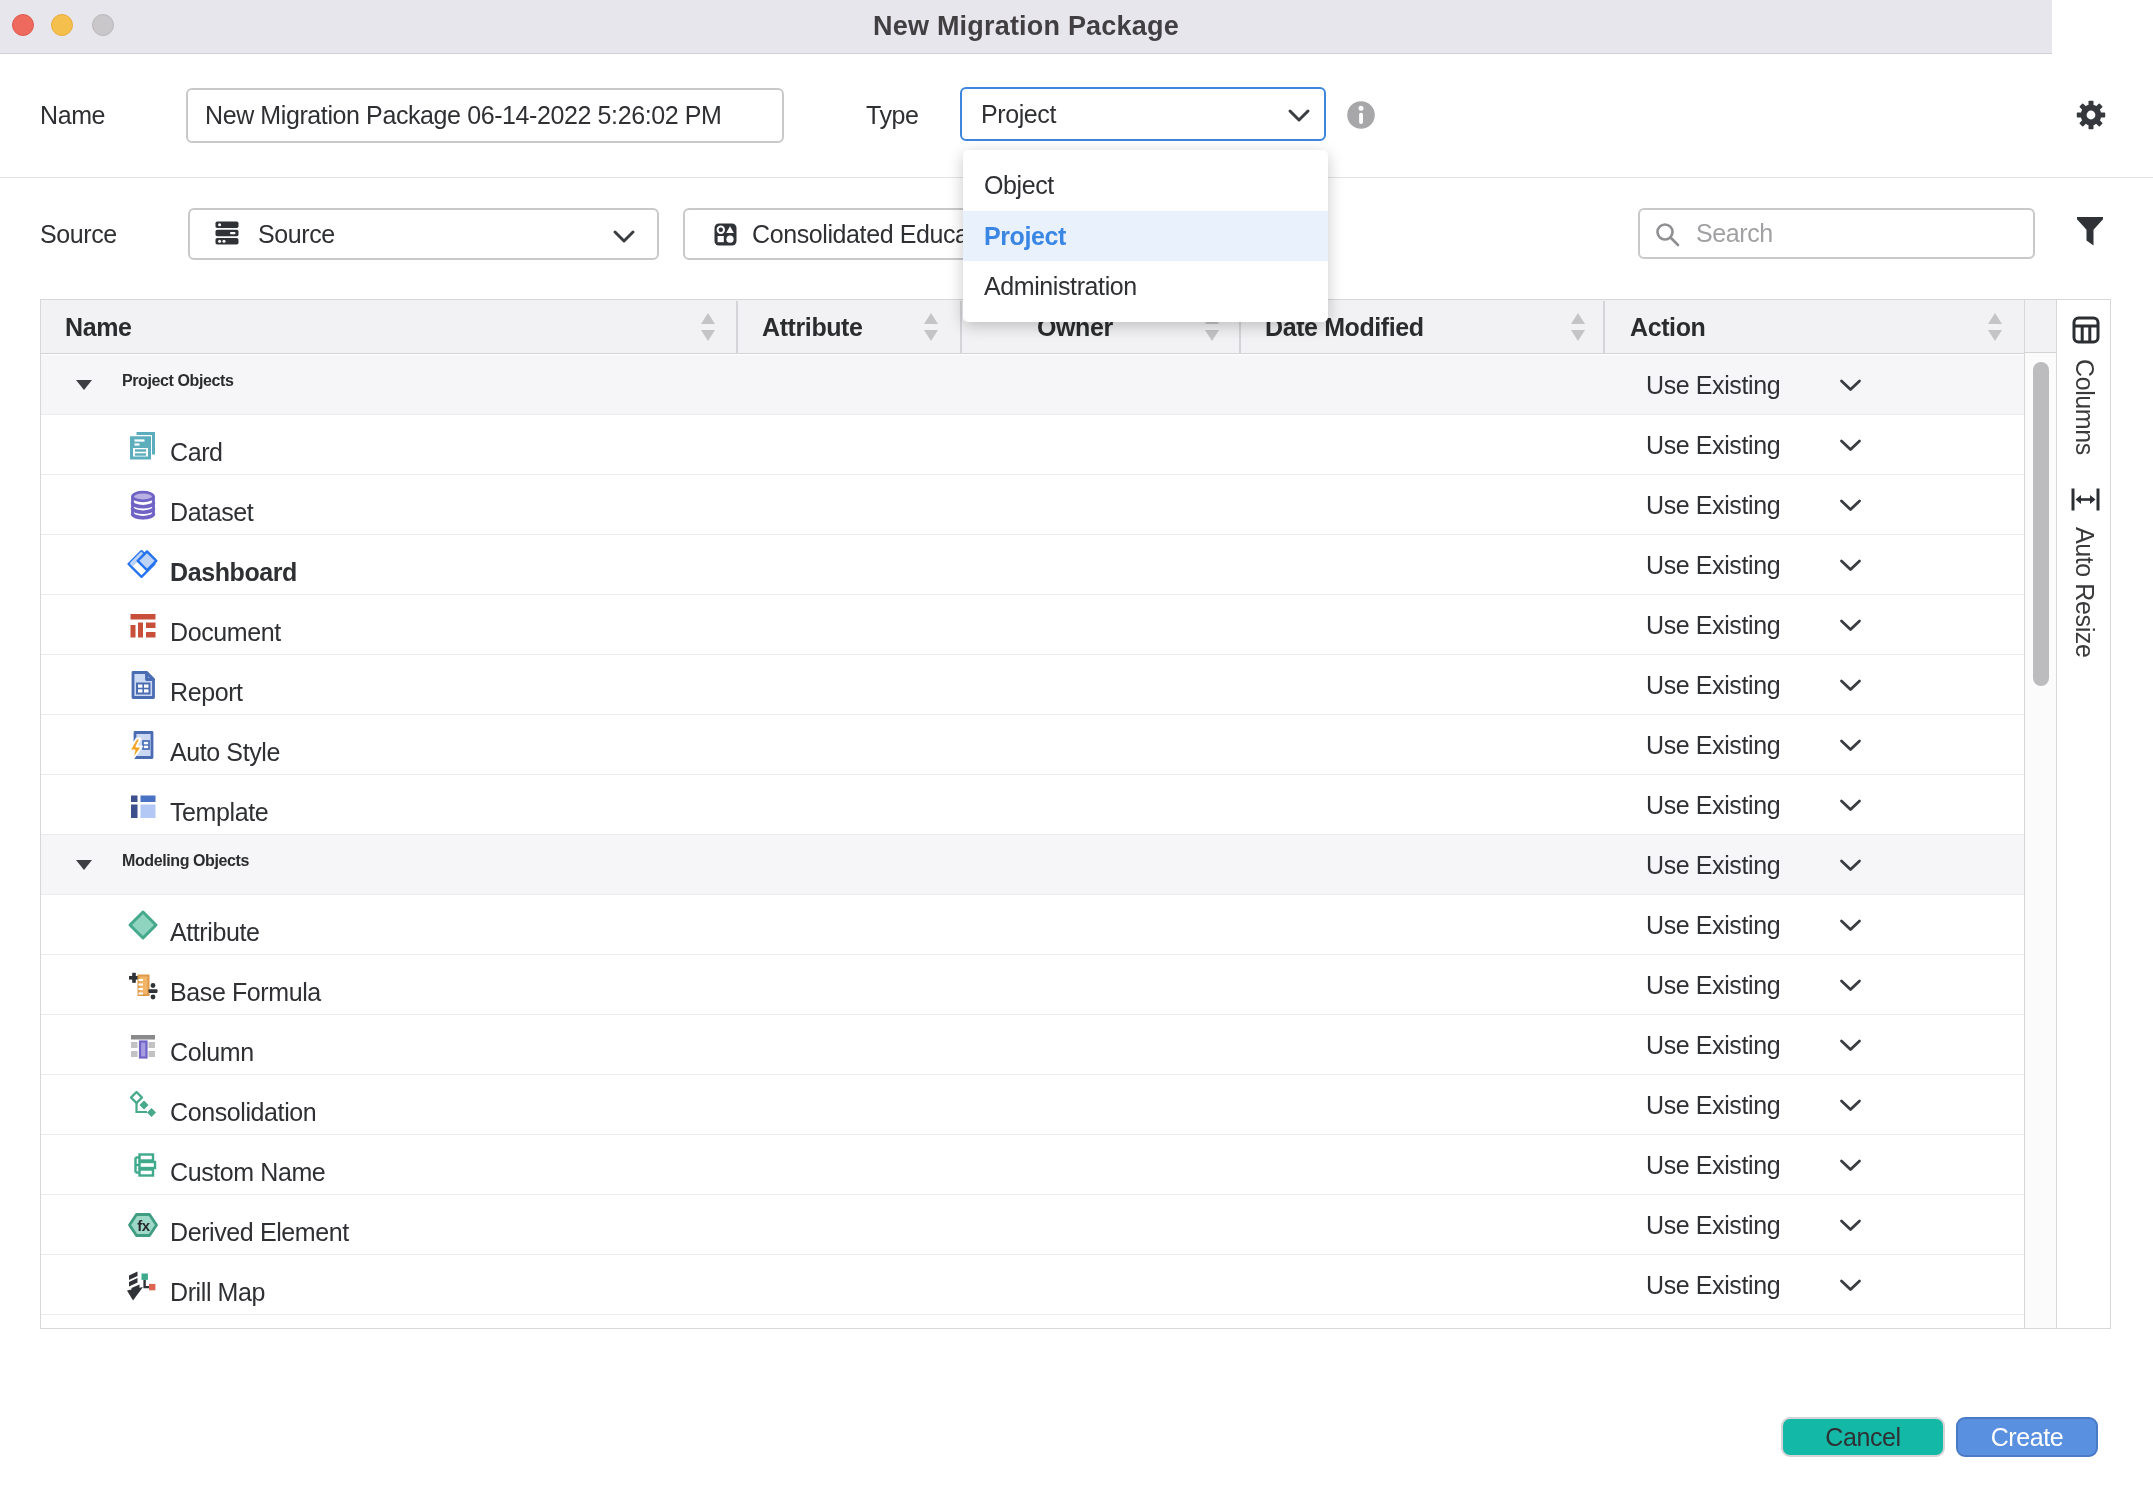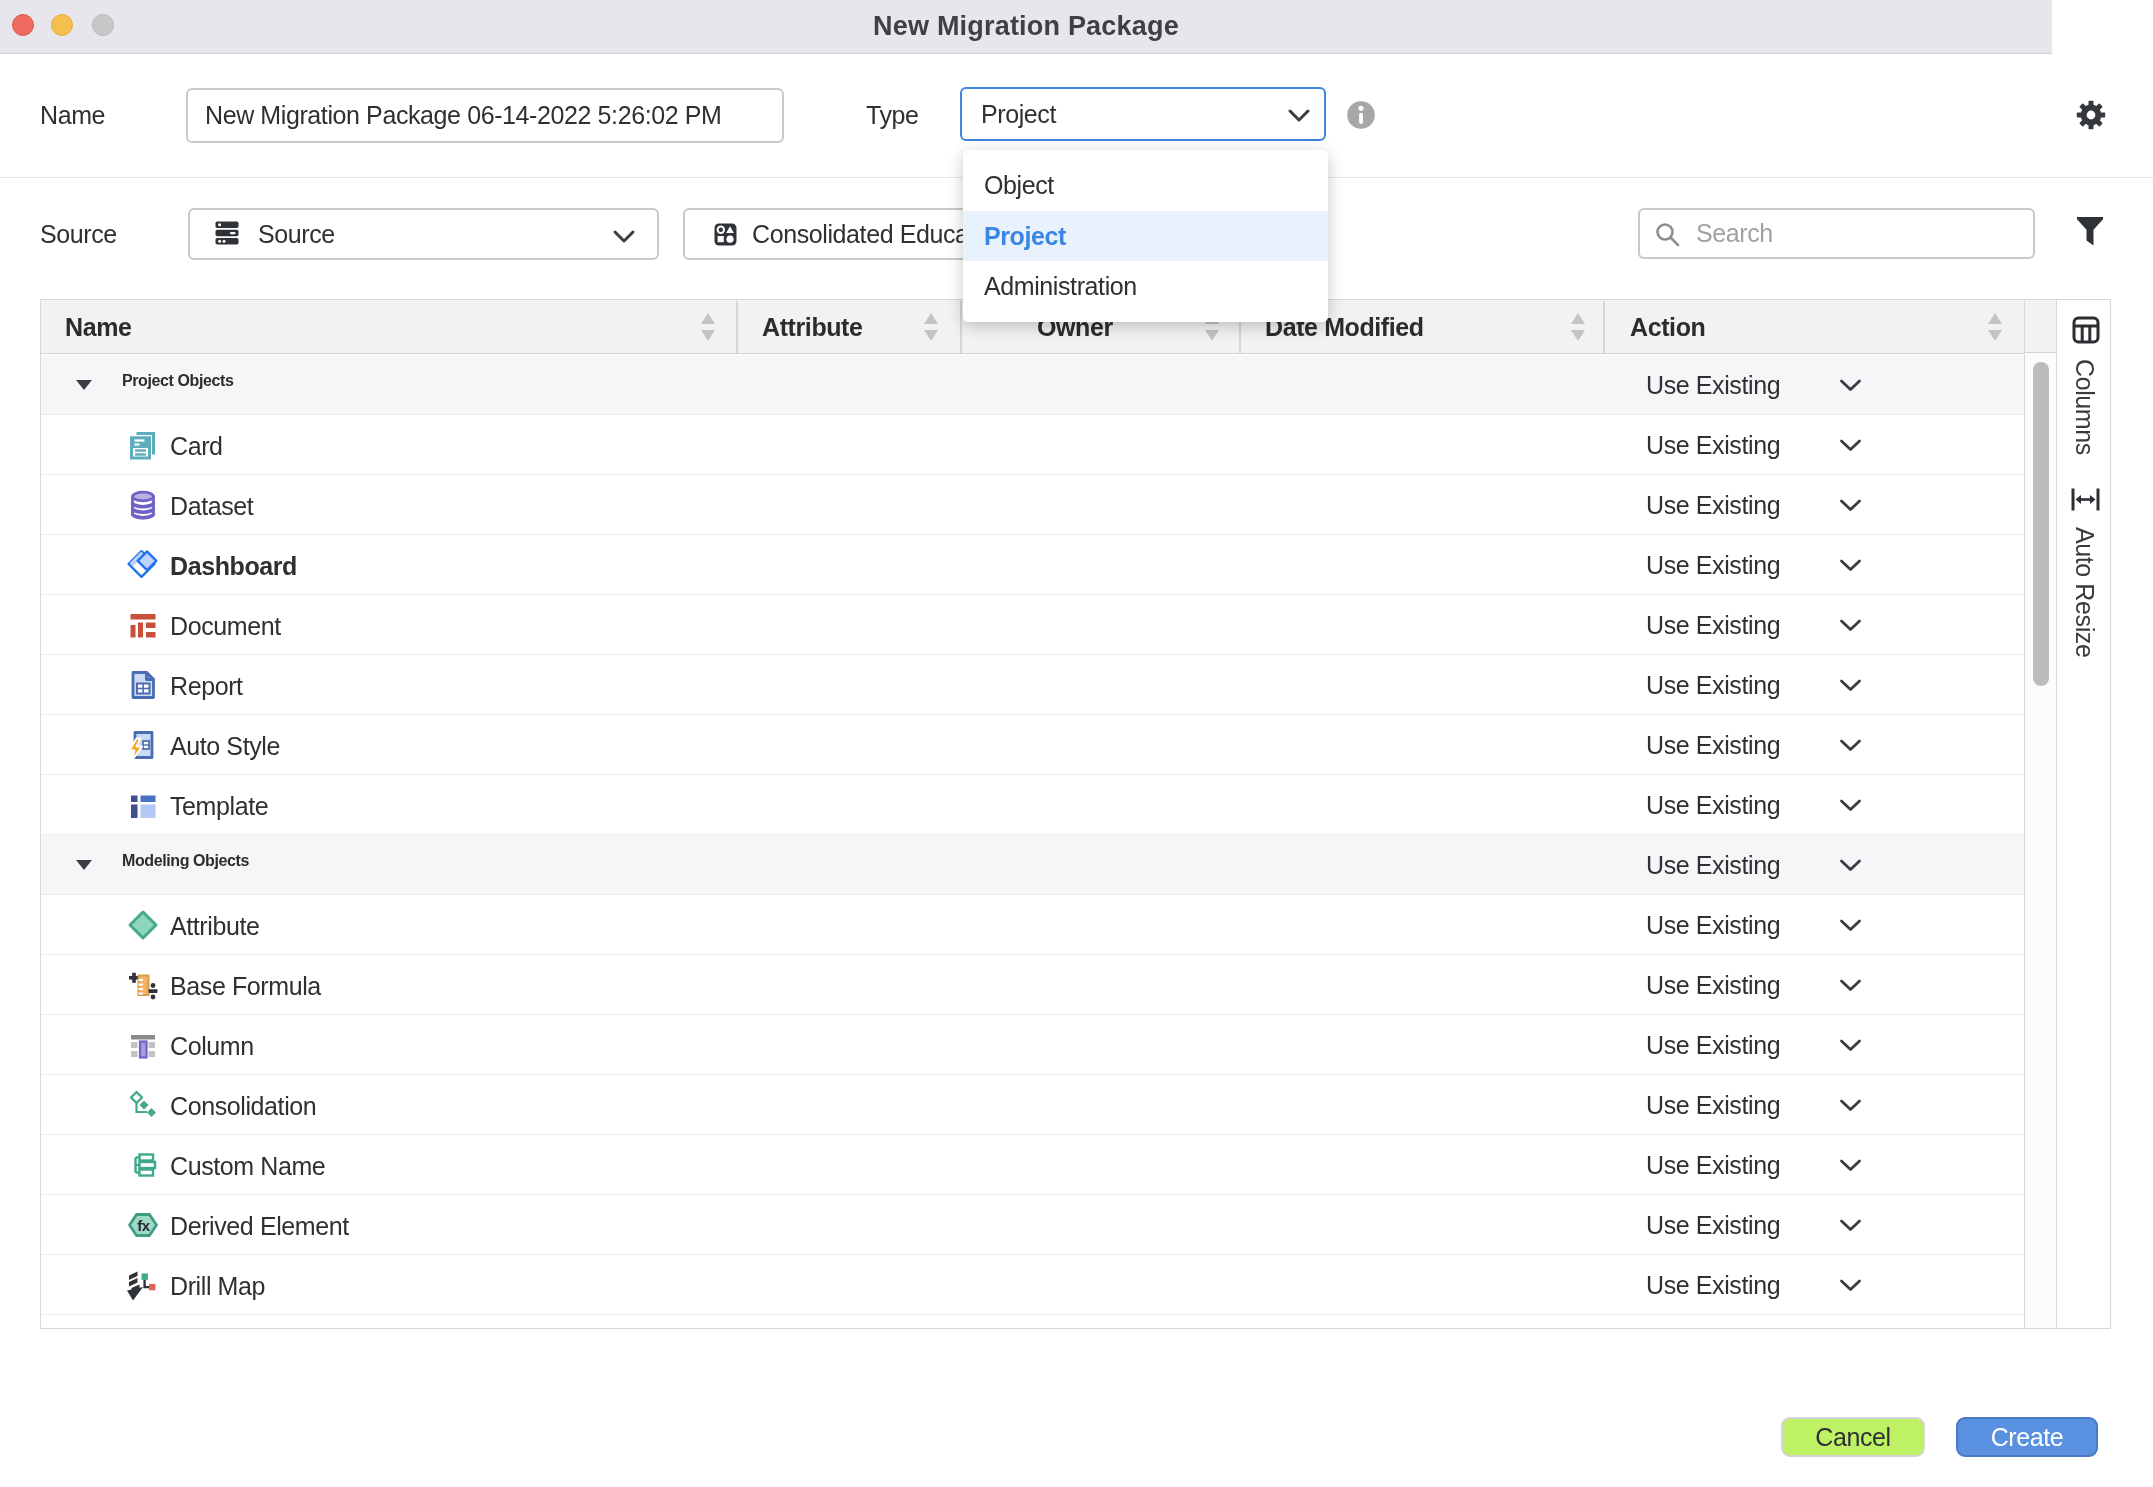--- a/index.html
+++ b/index.html
@@ -20,30 +20,30 @@
   .th { position:absolute; top:12.5px; font-size:25px; font-weight:bold; color:#2b2c2e; }
   .vsep { position:absolute; top:1px; width:2px; height:52px; background:#d3d5d9; }
   .sort { position:absolute; width:15px; height:28px; top:13px; }
   .sort .u { position:absolute; top:0; left:0; width:0; height:0; border-left:7.5px solid transparent; border-right:7.5px solid transparent; border-bottom:11px solid #c4c4c6; }
   .sort .d { position:absolute; top:17px; left:0; width:0; height:0; border-left:7.5px solid transparent; border-right:7.5px solid transparent; border-top:11px solid #c4c4c6; }
   .row { position:absolute; left:0; width:1983px; height:60px; background:#fff; border-bottom:1px solid #ececee; }
   .row.grp { background:#f6f6f8; }
   .row .exp { position:absolute; left:35px; top:25px; width:0; height:0; border-left:8.5px solid transparent; border-right:8.5px solid transparent; border-top:10px solid #3b3e42; }
   .row .gl { position:absolute; left:81px; top:16.5px; font-size:16px; font-weight:bold; color:#2b2c2e; }
   .row .icon { position:absolute; left:86px; top:14px; width:32px; height:32px; }
-  .row .rl { position:absolute; left:129px; top:17px; font-size:25px; color:#2f3033; }
+  .row .rl { position:absolute; left:129px; top:23px; font-size:25px; color:#2f3033; }
   .row .ue { position:absolute; left:1605px; top:15.5px; font-size:25px; color:#2f3033; }
   .row .chev { position:absolute; left:1798px; top:24px; }
   .gutter { position:absolute; left:2024px; top:299px; width:32px; height:1030px; background:#fbfbfc; border-top:1px solid #d7d7d9; border-bottom:1px solid #d7d7d9; border-left:1px solid #d7d7d9; }
   .gutterhead { position:absolute; left:2024px; top:300px; width:32px; height:53px; background:#f2f2f4; border-bottom:1px solid #d3d3d5; border-left:1px solid #d7d7d9; }
   .thumb { position:absolute; left:2033px; top:362px; width:16px; height:324px; background:#bcbcbe; border-radius:8px; }
   .panel { position:absolute; left:2056px; top:299px; width:55px; height:1030px; background:#fff; border:1px solid #d7d7d9; }
   .vtext { position:absolute; writing-mode:vertical-rl; font-size:25px; color:#3a3a3c; }
   .btn { position:absolute; top:1417px; height:40px; border-radius:9px; font-size:25px; text-align:center; line-height:36px; }
-  .btn.cancel { left:1781px; width:144px; background:#bef264; border:2px solid #d4d4d6; color:#2f3033; }
+  .btn.cancel { left:1781px; width:164px; background:#14b8a6; border:2px solid #d4d4d6; color:#2f3033; }
   .btn.create { left:1956px; width:142px; background:#5a90e0; border:2px solid #4a7ac6; color:#fff; }
 </style>
 </head>
 <body>
   <div class="titlebar">
     <div class="tl" style="left:12px;background:#ee6a5f;border:1px solid #e0584e;"></div>
     <div class="tl" style="left:51px;background:#f5bf4e;border:1px solid #e8ad3c;"></div>
     <div class="tl" style="left:92px;background:#c9c7ca;border:1px solid #bab8bb;"></div>
     <div class="title">New Migration Package</div>
   </div>

